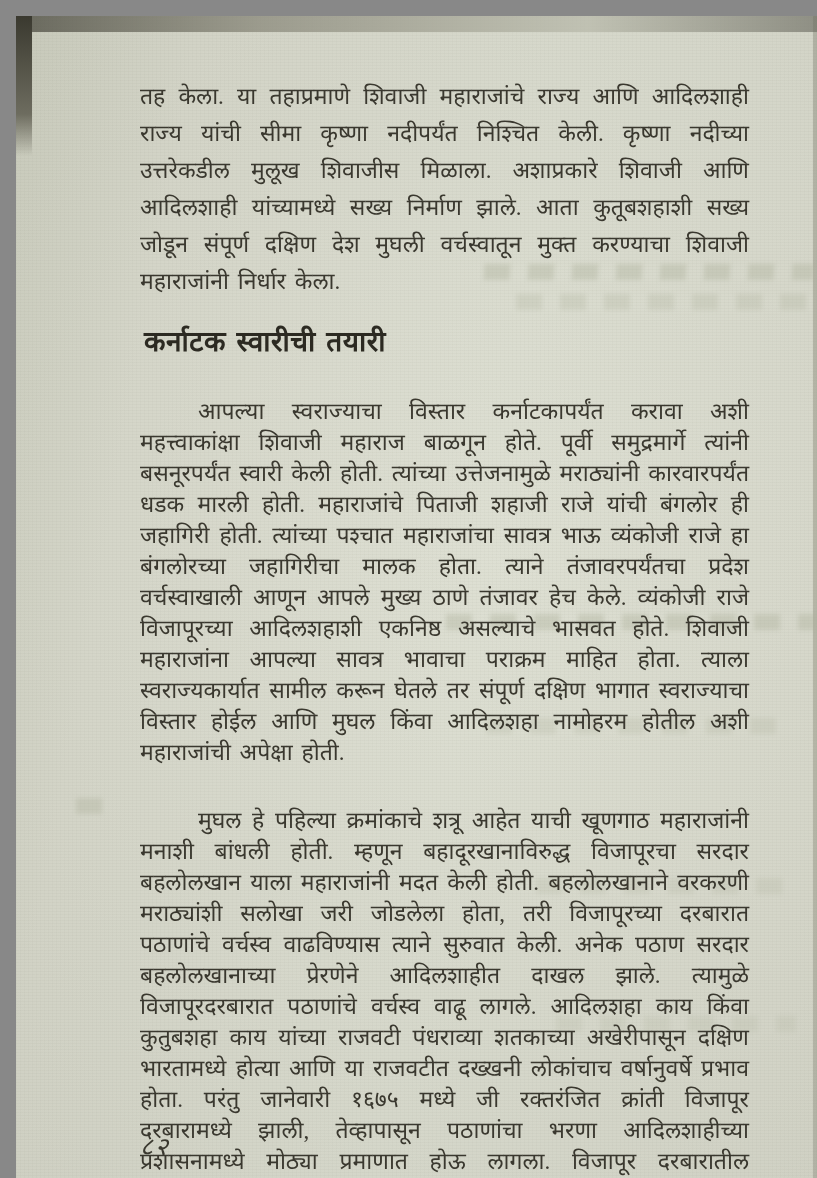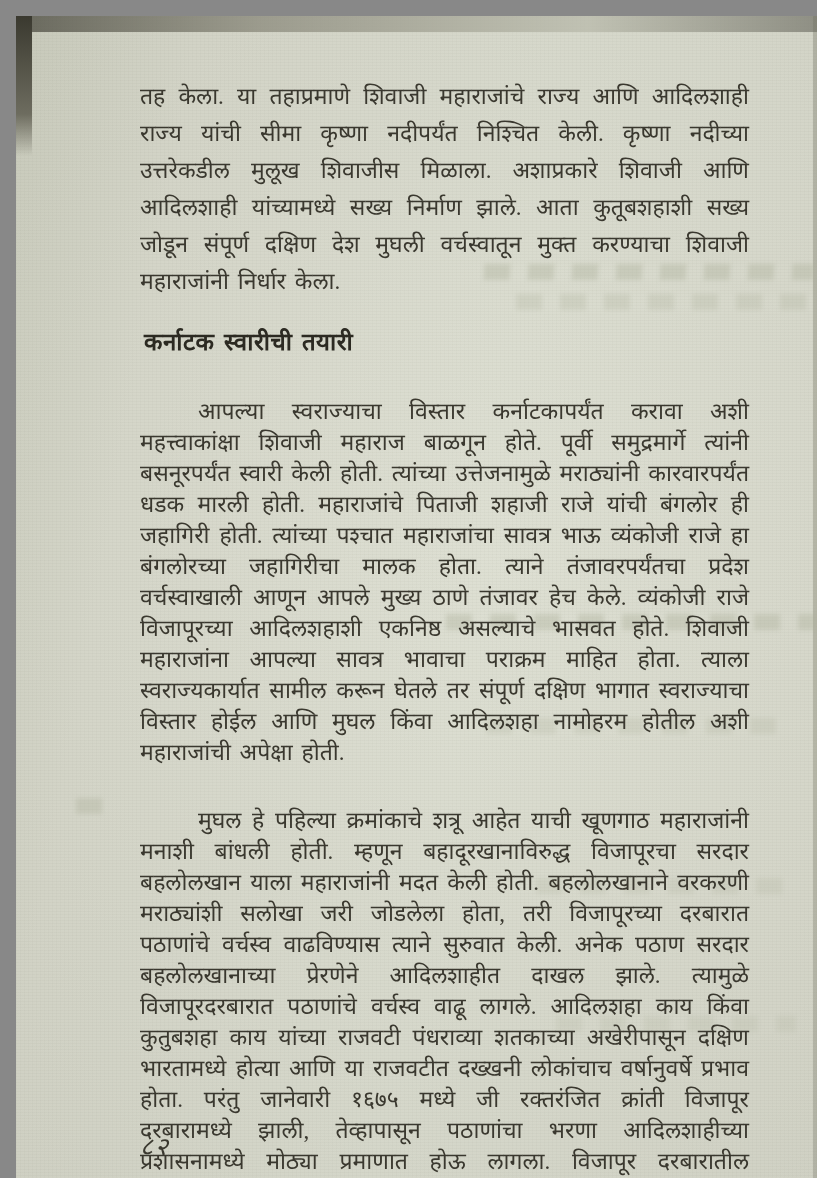--- a/index.html
+++ b/index.html
@@ -56,21 +56,21 @@
   .text-block{
     position:absolute;left:108px;top:46px;width:641px;
     color:var(--ink);
     font-size:23px;
     text-align:justify;
     word-spacing:3px;
   }
   .para{line-height:37px;}
   .para.tight{line-height:31px;}
   .heading{
-    font-size:24px;
+    font-size:28px;
     font-weight:bold;
     color:var(--heading-ink);
     margin-top:9px;
     margin-left:4px;
     letter-spacing:.5px;
     line-height:34px;
   }
   .indent{text-indent:58px;margin-top:21px;}
   .footer{
     position:absolute;left:108px;top:1096px;width:641px;

